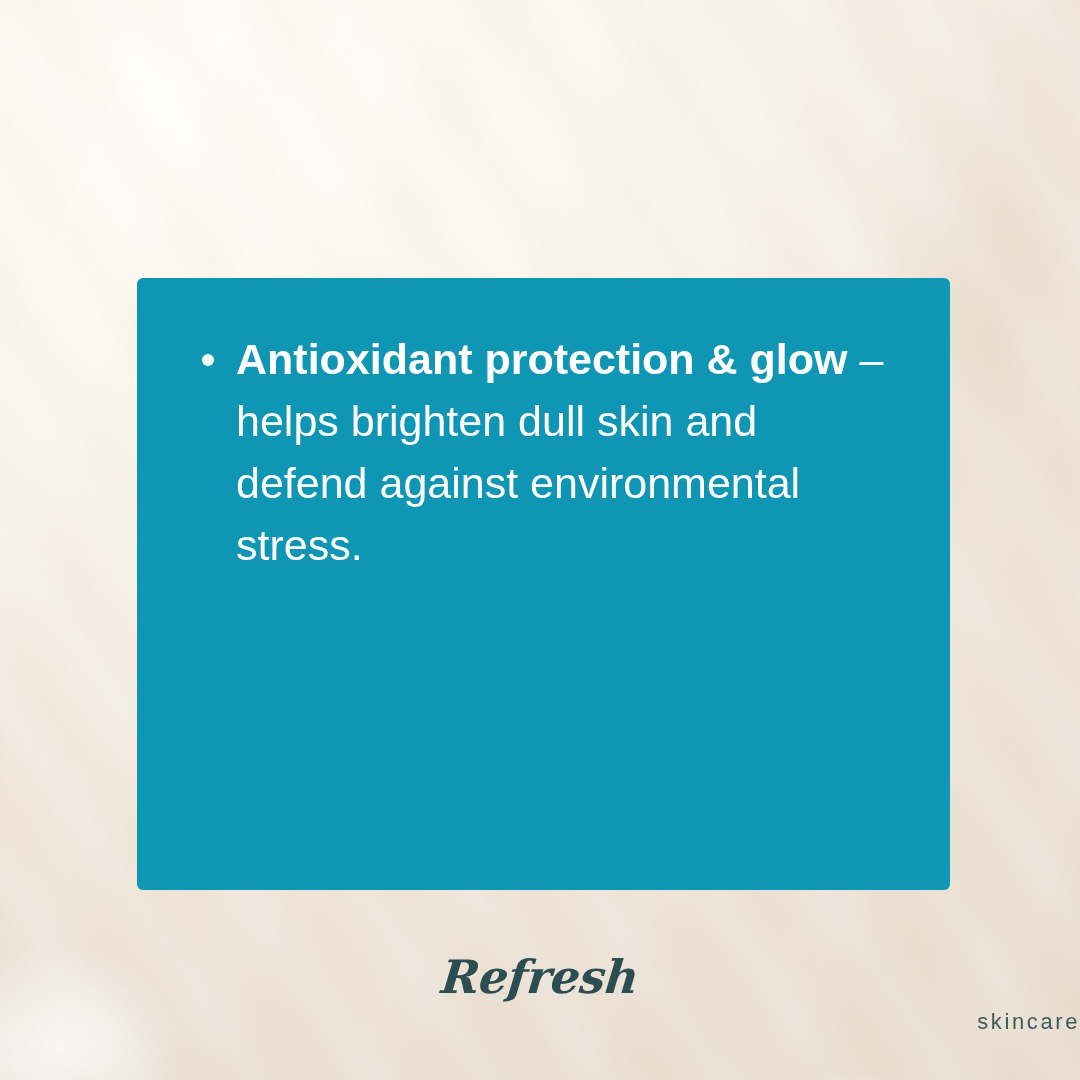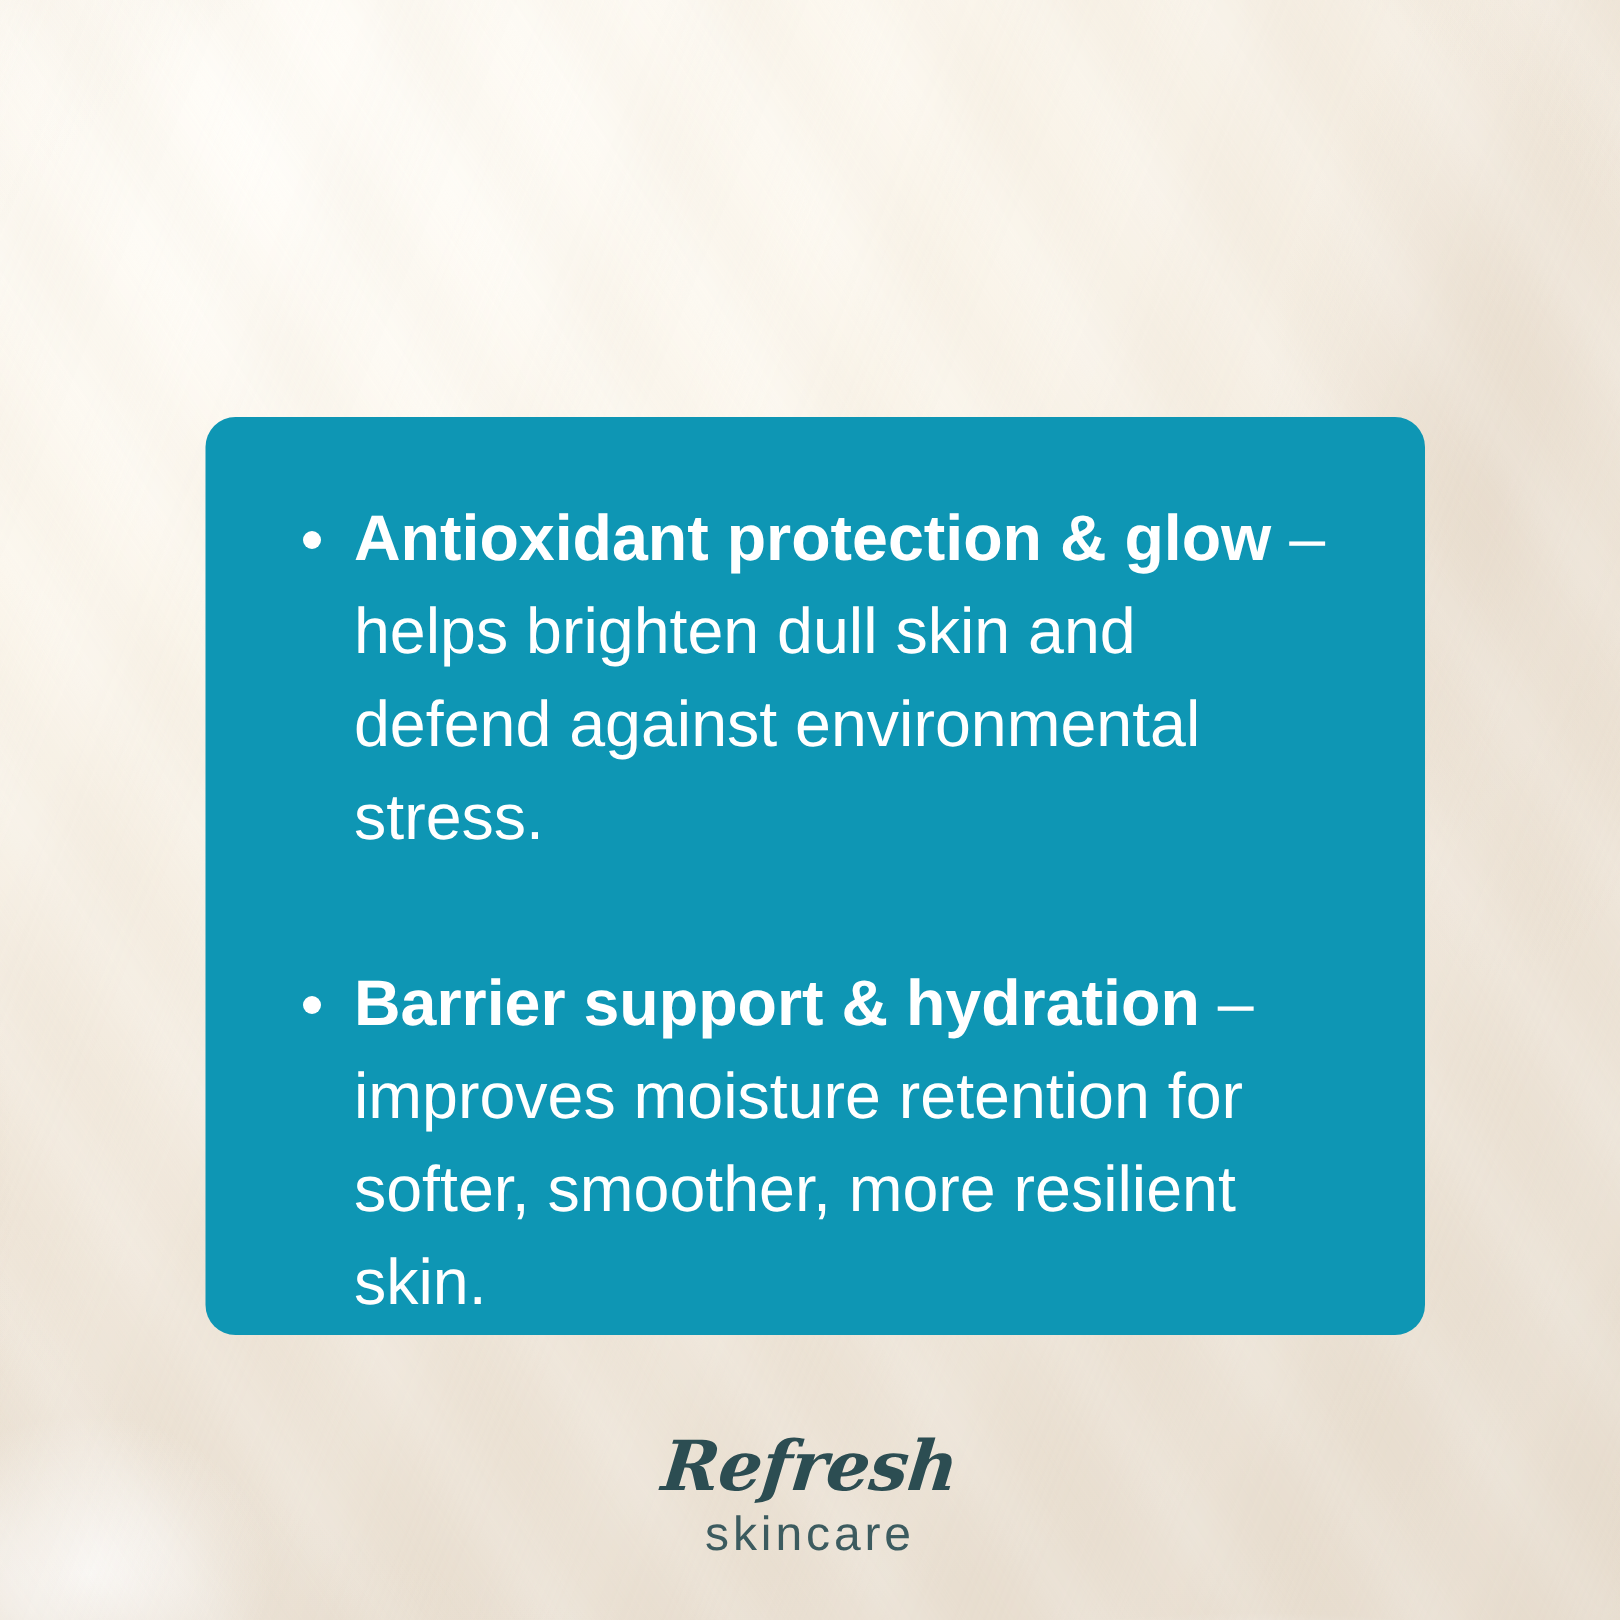--- a/index.html
+++ b/index.html
@@ -121,21 +121,21 @@
   }
 
   
   .body-card {
     position: absolute;
     left: 137px;
     top: 278px;
     width: 813px;
     height: 612px;
     background: #0E96B4;
-    border-radius: 20px;
+    border-radius: 6px;
     box-sizing: border-box;
     padding: 50px 56px 0 56px;
   }
 
   .benefit-list {
     list-style: none;
     margin: 0;
     padding: 0;
   }
   .benefit-item {
@@ -184,24 +184,25 @@
     line-height: 50px;
     color: #2C4D52;
     letter-spacing: -0.5px;
     transform: skewX(-6deg);
   }
   .logo-sub {
     display: block;
     margin-top: 6px;
     font-family: "Liberation Sans", sans-serif;
     font-weight: 400;
-    font-size: 32px;
+    font-size: 22px;
     line-height: 28px;
     letter-spacing: 2.6px;
     color: #3C5B5F;
+    text-align: right;
   }
 </style>
 </head>
 <body>
 
 <div id="poster">
 
   <div class="bg-base"></div>
   <div class="bg-swirl s1"></div>
   <div class="bg-swirl s2"></div>
@@ -213,24 +214,20 @@
 
 
   <div class="body-card">
     <ul class="benefit-list">
 
       <li class="benefit-item">
         <span class="bullet-dot"></span>
         <span class="benefit-lead">Antioxidant protection &amp; glow </span><span class="benefit-rest">– helps brighten dull skin and defend against environmental stress.</span>
       </li>
 
-      <li class="benefit-item">
-        <span class="bullet-dot"></span>
-        <span class="benefit-lead">Barrier support &amp; hydration </span><span class="benefit-rest">– improves moisture retention for softer, smoother, more resilient skin.</span>
-      </li>
 
     </ul>
   </div>
 
   <div class="logo">
     <span class="logo-word">Refresh</span>
     <span class="logo-sub">skincare</span>
   </div>
 
 </div>

